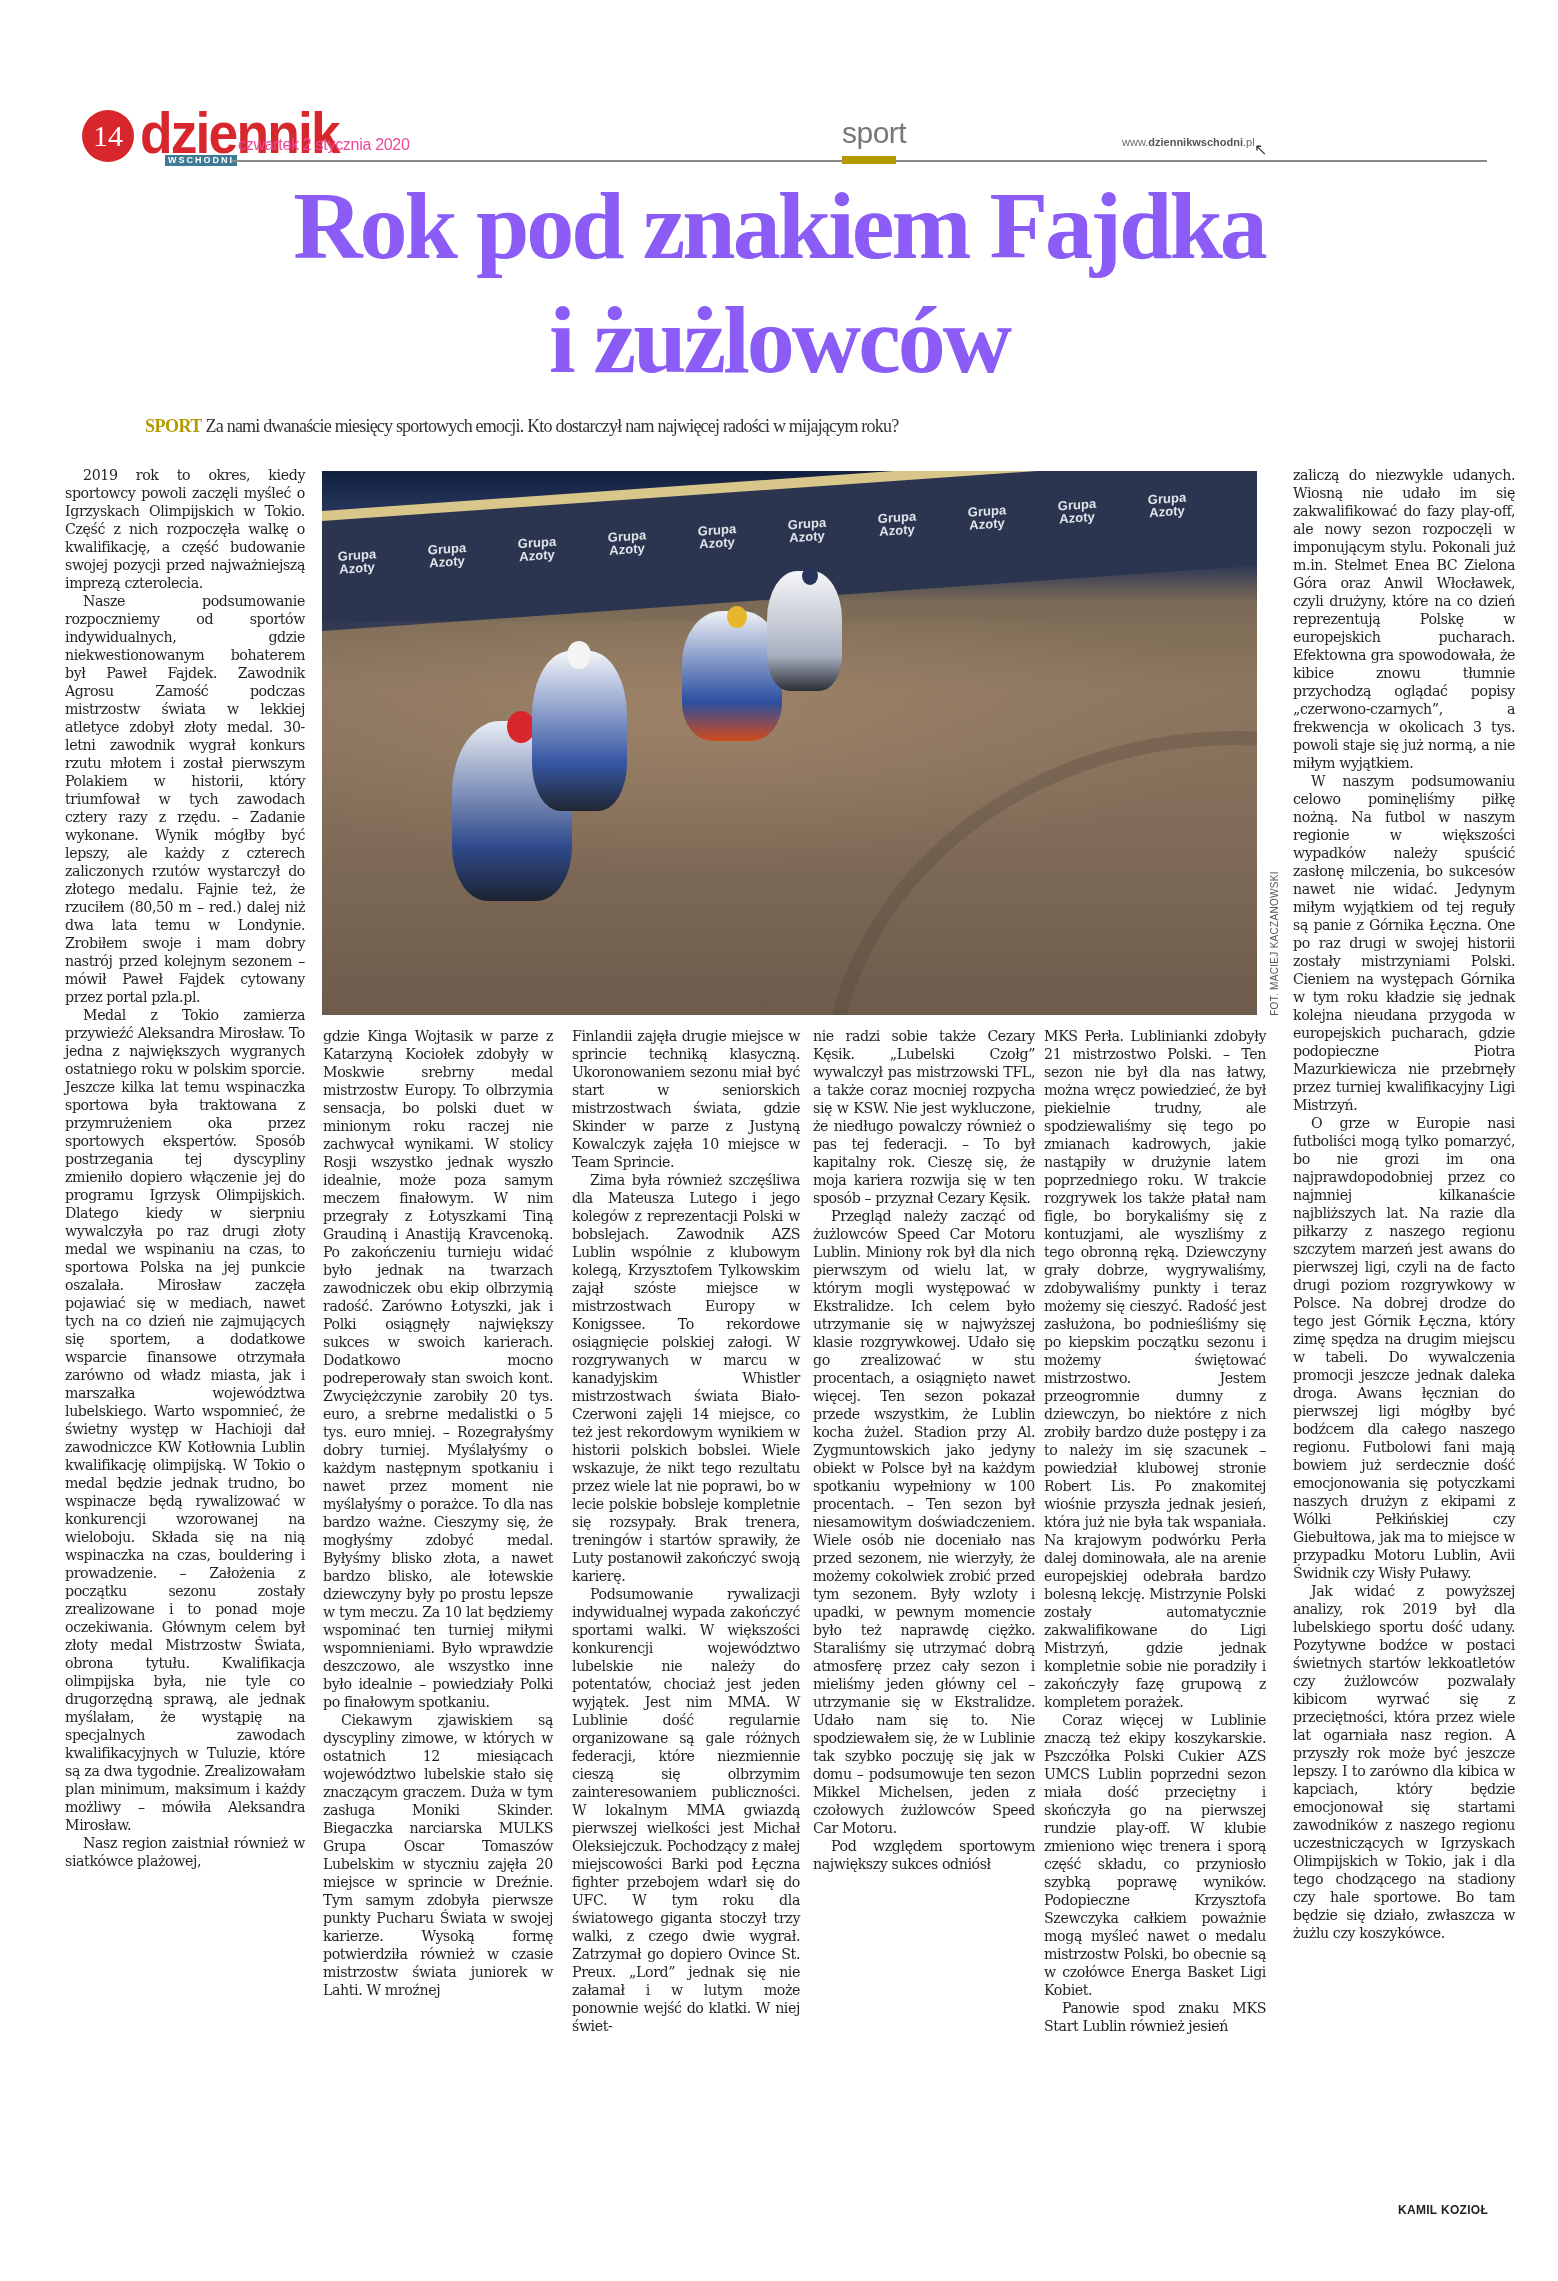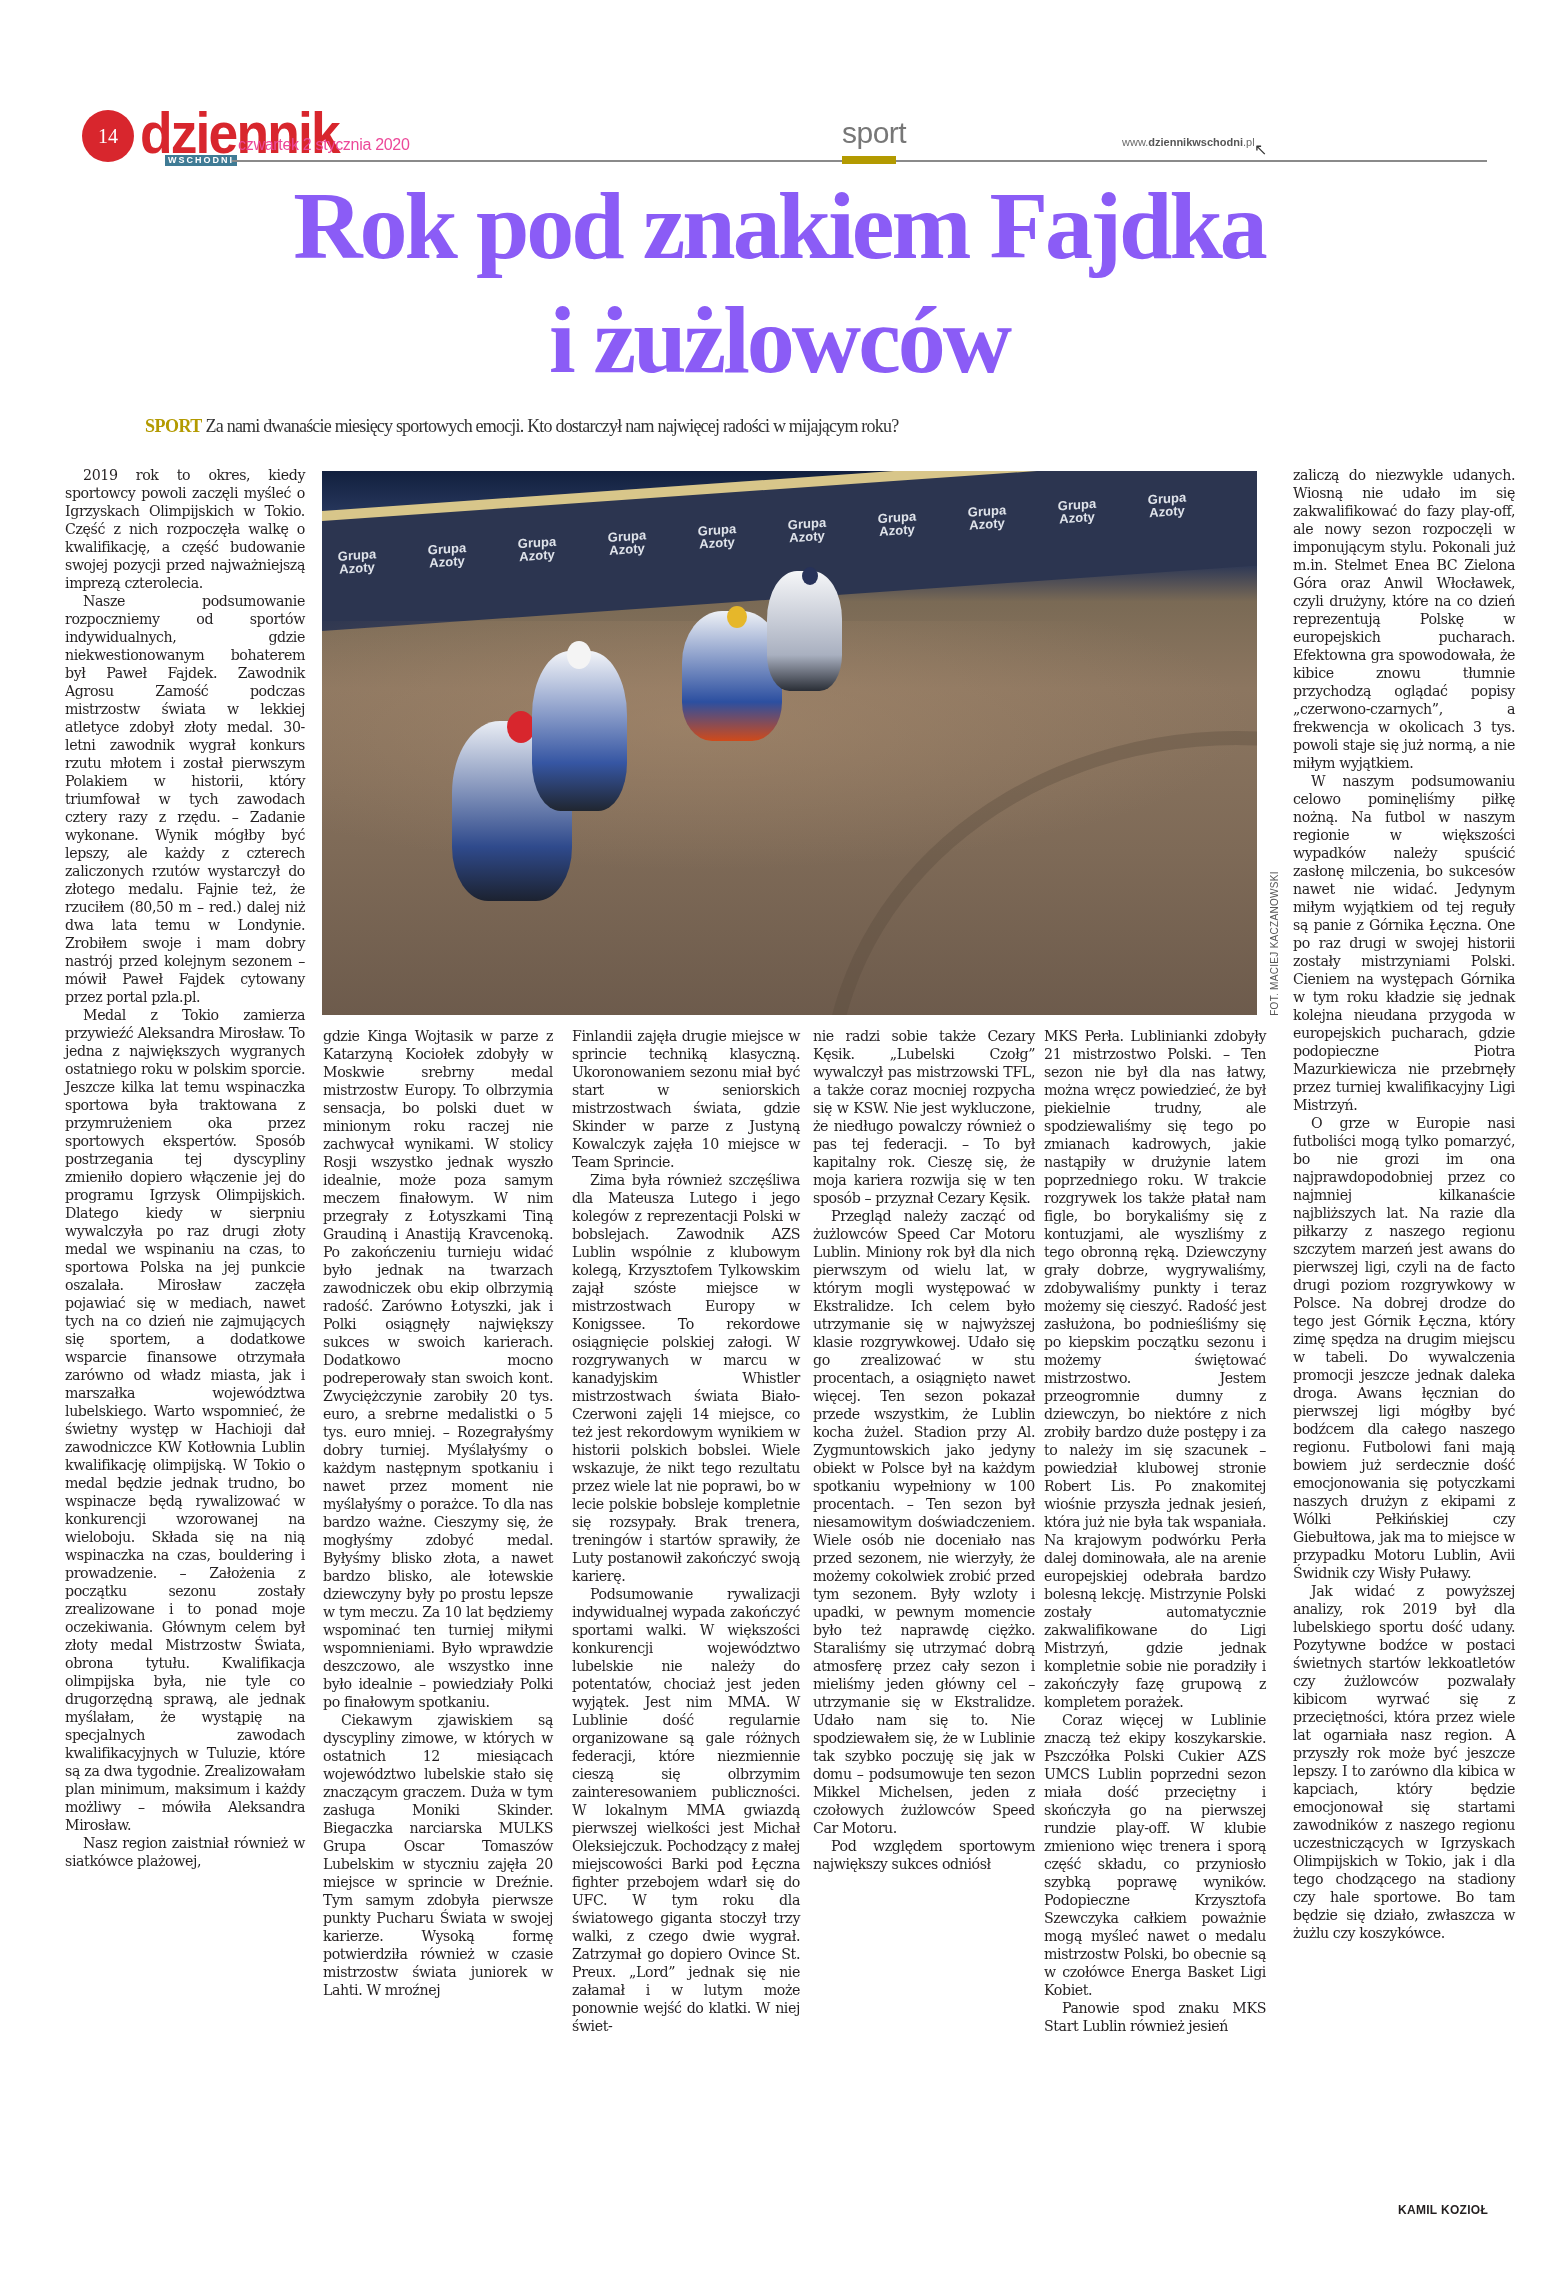--- a/index.html
+++ b/index.html
@@ -1,21 +1,21 @@
 <!DOCTYPE html>
 <html><head>
 <meta charset="utf-8">
 <style>
   html, body { margin: 0; padding: 0; background: #ffffff; }
   body { width: 1558px; height: 2281px; position: relative; overflow: hidden; color: #231f20; }
   .abs { position: absolute; }
 
   
   .page-num { left: 82px; top: 110px; width: 52px; height: 52px; border-radius: 50%; background: #d8262d;
-    color: #fff; font-family: "Liberation Serif", serif; font-size: 20px; line-height: 52px; text-align: center; }
+    color: #fff; font-family: "Liberation Serif", serif; font-size: 30px; line-height: 52px; text-align: center; }
   .logo { left: 140px; top: 104px; width: 206px; height: 66px; }
   .logo .word { position: absolute; left: 0; top: -6px; font-family: "Liberation Sans", sans-serif; font-weight: bold;
     font-size: 58px; letter-spacing: -2px; color: #d8262d; line-height: 70px; transform: scaleX(0.92); transform-origin: left; }
   .logo .sub { position: absolute; left: 25px; top: 51px; background: #3f7b95; color: #fff; font-family: "Liberation Sans", sans-serif;
     font-size: 9px; font-weight: bold; letter-spacing: 2px; padding: 0 3px; line-height: 11px; }
   .date { left: 238px; top: 136px; font-family: "Liberation Sans", sans-serif; font-size: 16px; color: #ec4899; letter-spacing: -0.3px; }
   .rule { left: 232px; top: 160px; width: 1255px; height: 2px; background: #8a8a8a; }
   .section { left: 842px; top: 116px; font-family: "Liberation Sans", sans-serif; font-size: 30px; color: #777; letter-spacing: -0.5px; }
   .section-bar { left: 842px; top: 156px; width: 54px; height: 8px; background: #b39a00; }
   .site { left: 1122px; top: 136px; font-family: "Liberation Sans", sans-serif; font-size: 11px; color: #6a6a6a; }

